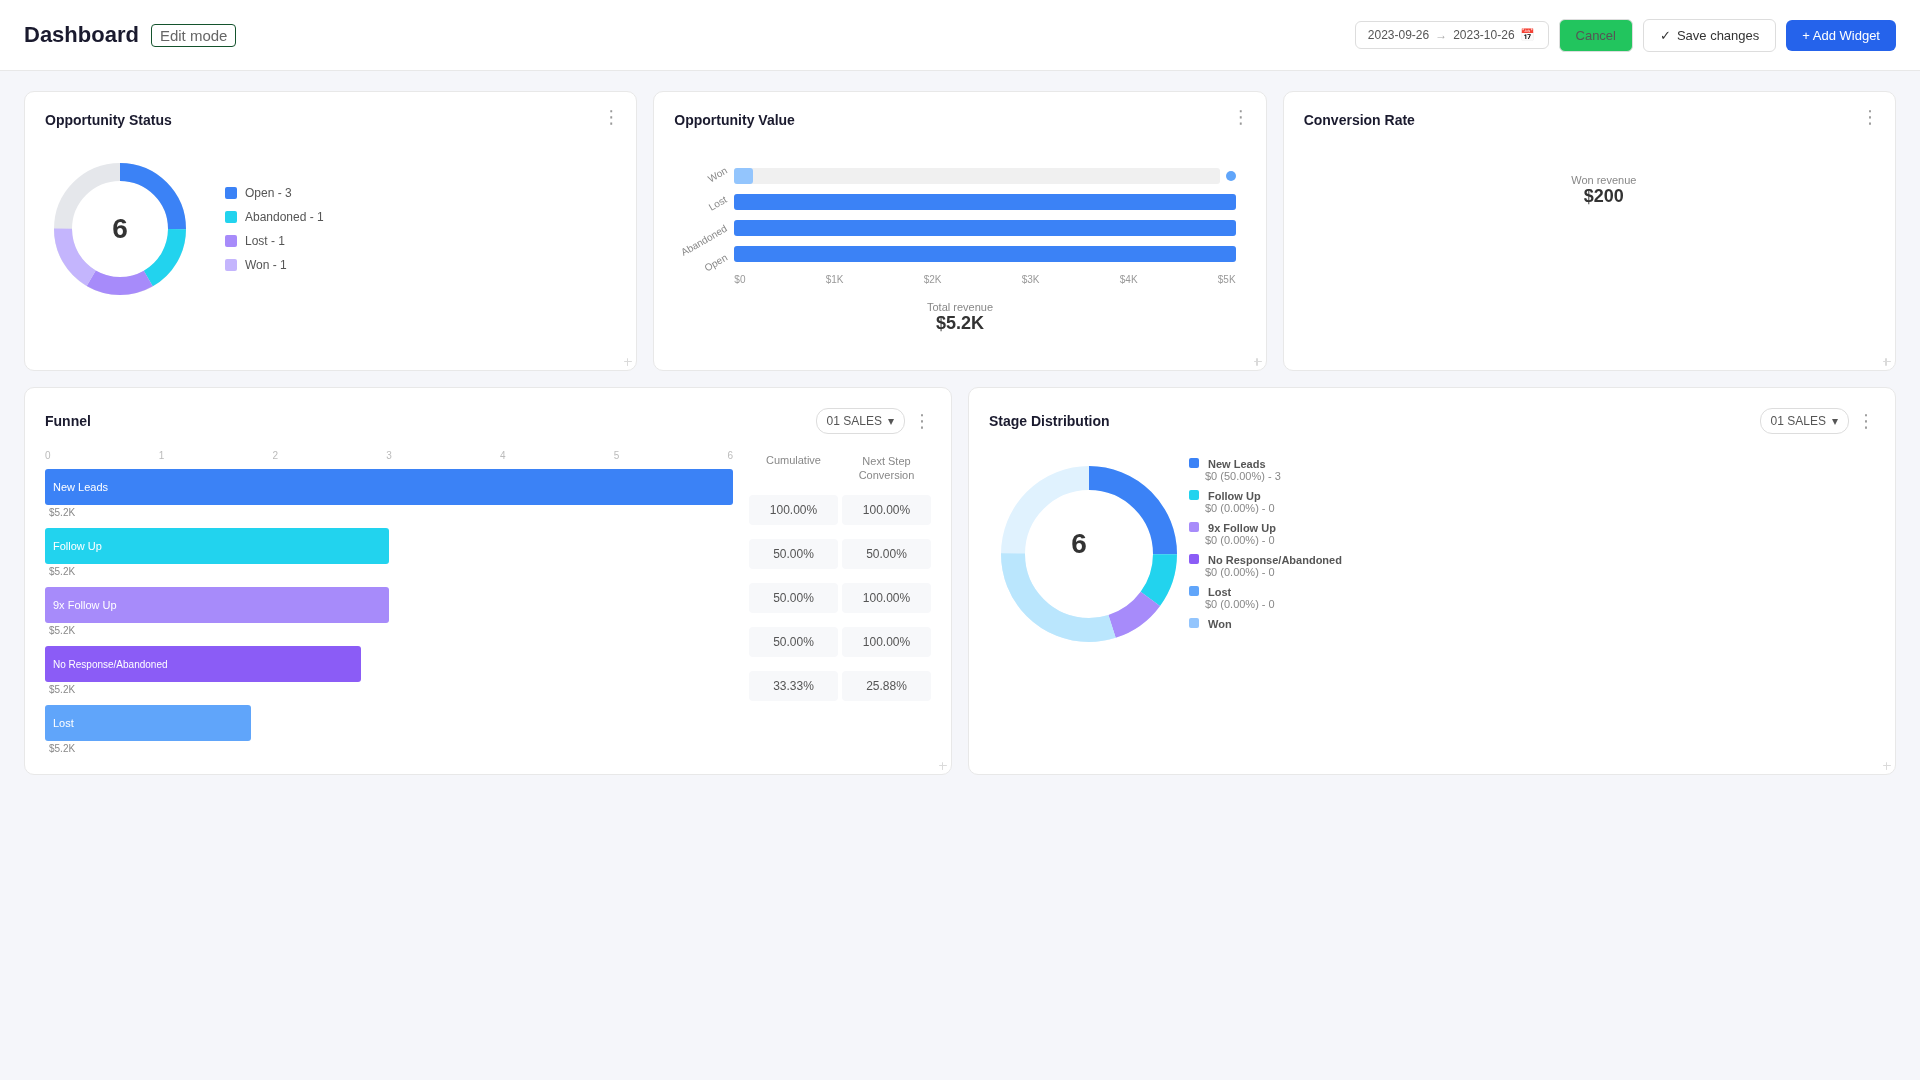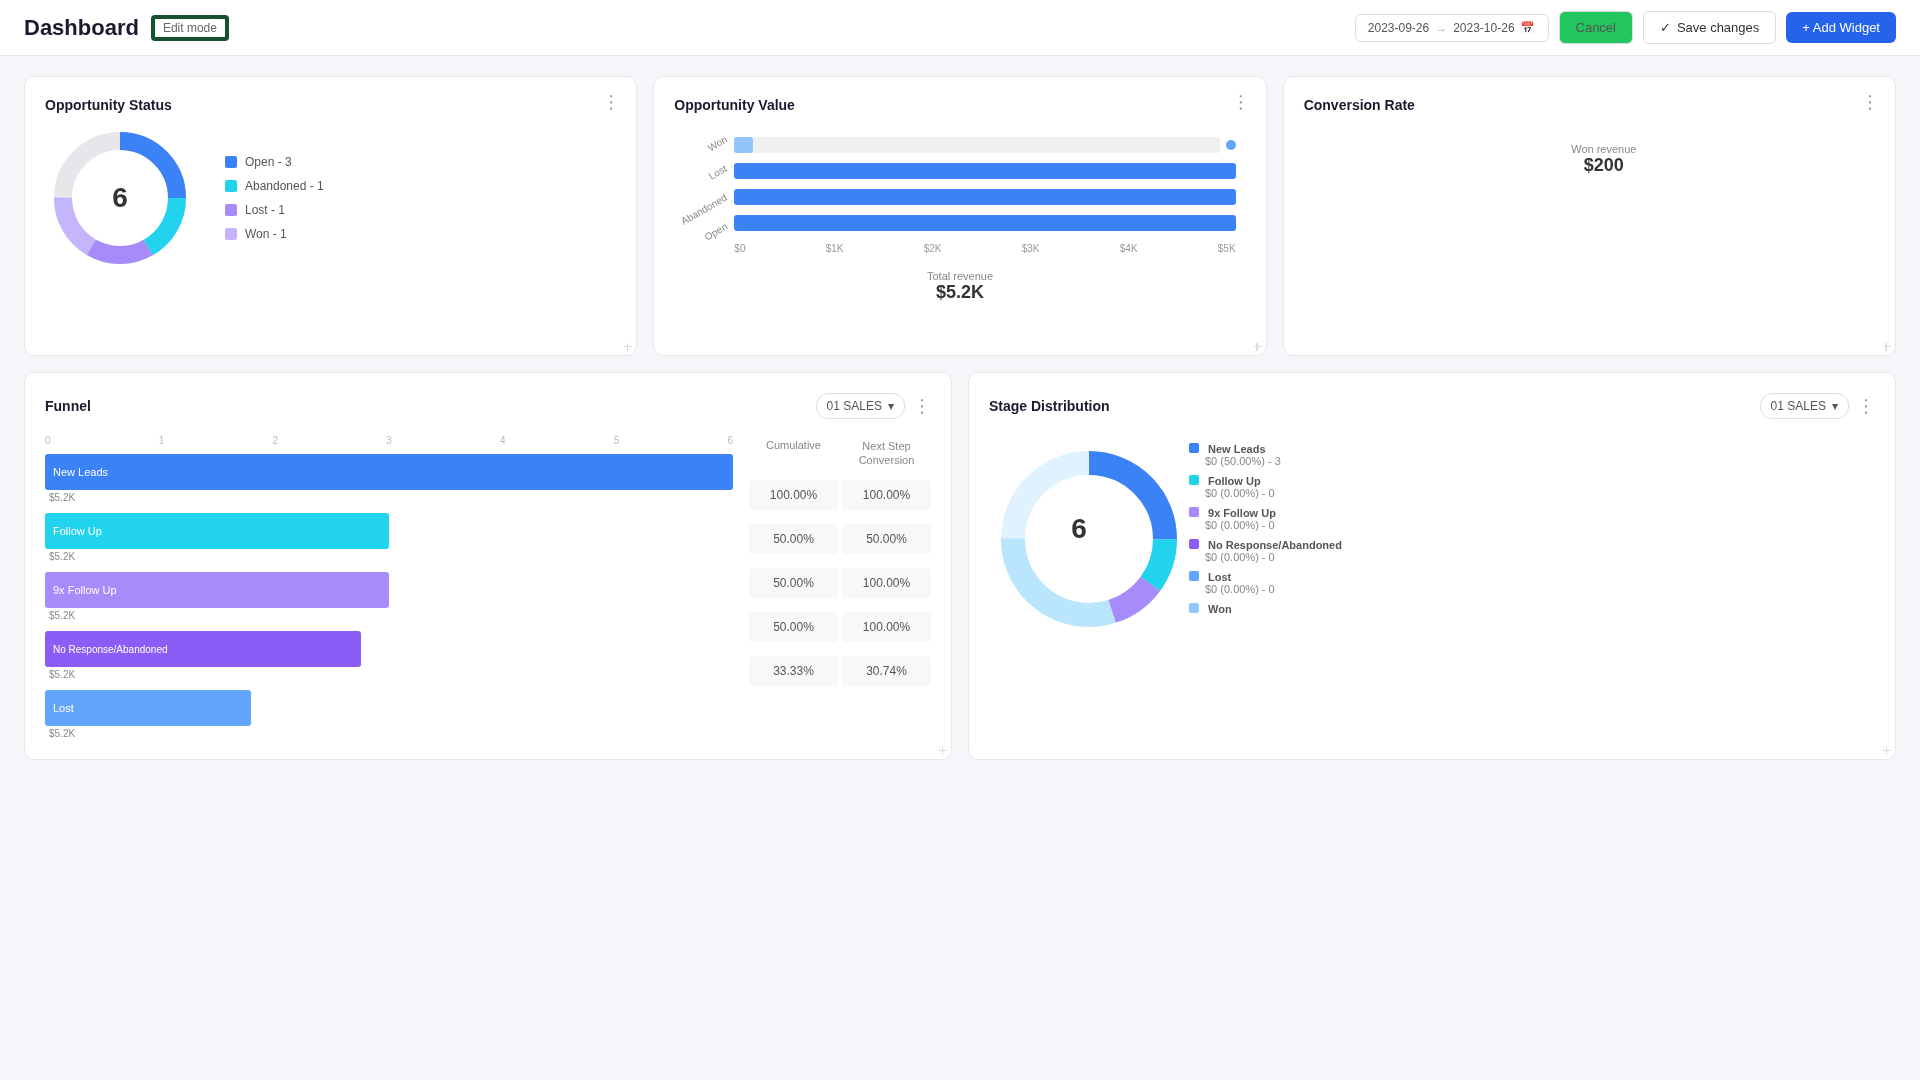--- a/index.html
+++ b/index.html
@@ -1,25 +1,25 @@
 <!DOCTYPE html>
 <html><head>
   <meta charset="utf-8">
   <style>
     * { box-sizing: border-box; margin: 0; padding: 0; }
     body { font-family: -apple-system, BlinkMacSystemFont, 'Segoe UI', sans-serif; background: #f5f6fa; color: #333; font-size: 13px; }
 
     
     .header {
       display: flex; align-items: center; padding: 12px 24px; background: #fff;
-      border-bottom: 1px solid #e8e8e8; height: 56px;
+      border-bottom: 1px solid #e8e8e8; height: 71px;
     }
     .header-title { font-size: 22px; font-weight: 600; color: #1a1a2e; margin-right: 12px; }
     .edit-mode-badge {
-      font-size: 12px; color: #666; border: 4px solid #14532d; border-radius: 4px;
+      font-size: 15px; color: #666; border: 1px solid #14532d; border-radius: 4px;
       padding: 2px 8px; cursor: pointer; text-align: center;
     }
     .header-right { margin-left: auto; display: flex; align-items: center; gap: 10px; }
     .date-range {
       display: flex; align-items: center; gap: 6px; border: 1px solid #ddd;
       border-radius: 6px; padding: 6px 12px; background: #fff; font-size: 12px; color: #555;
     }
     .date-arrow { color: #aaa; }
     .btn-cancel {
       padding: 8px 16px; border: 1px solid #ddd; border-radius: 6px; background: #22c55e;
@@ -43,21 +43,21 @@
     .widgets-row { display: grid; gap: 16px; margin-bottom: 16px; }
     .widgets-row-top { grid-template-columns: 1fr 1fr 1fr; }
     .widgets-row-bottom { grid-template-columns: 1fr 1fr; }
 
     .widget-card {
       background: #fff; border-radius: 10px; border: 1px solid #e8e8e8;
       padding: 20px; position: relative; min-height: 280px;
     }
     .widget-card-bottom { min-height: 380px; }
 
-    .widget-title { font-size: 14px; font-weight: 600; color: #1a1a2e; margin-bottom: 0; }
+    .widget-title { font-size: 14px; font-weight: 600; color: #1a1a2e; margin-bottom: 16px; }
     .widget-menu {
       position: absolute; top: 16px; right: 16px; cursor: pointer;
       color: #999; font-size: 18px; line-height: 1;
     }
 
     
     .status-content { display: flex; align-items: center; gap: 30px; padding: 10px 0; }
     .donut-container { position: relative; width: 150px; height: 150px; flex-shrink: 0; }
     .donut-center-label {
       position: absolute; top: 50%; left: 50%; transform: translate(-50%, -50%);
@@ -351,21 +351,21 @@
             <div style="display:flex;gap:4px;">
               <div style="flex:1;font-size:12px;color:#555;text-align:center;padding:8px 4px;background:#f7f8fa;border-radius:4px;">50.00%</div>
               <div style="flex:1;font-size:12px;color:#555;text-align:center;padding:8px 4px;background:#f7f8fa;border-radius:4px;">100.00%</div>
             </div>
             <div style="display:flex;gap:4px;">
               <div style="flex:1;font-size:12px;color:#555;text-align:center;padding:8px 4px;background:#f7f8fa;border-radius:4px;">50.00%</div>
               <div style="flex:1;font-size:12px;color:#555;text-align:center;padding:8px 4px;background:#f7f8fa;border-radius:4px;">100.00%</div>
             </div>
             <div style="display:flex;gap:4px;">
               <div style="flex:1;font-size:12px;color:#555;text-align:center;padding:8px 4px;background:#f7f8fa;border-radius:4px;">33.33%</div>
-              <div style="flex:1;font-size:12px;color:#555;text-align:center;padding:8px 4px;background:#f7f8fa;border-radius:4px;">30.74%</div>
+              <div style="flex:1;font-size:12px;color:#555;text-align:center;padding:8px 4px;background:#f7f8fa;border-radius:4px;">25.88%</div>
             </div>
           </div>
         </div>
       </div>
       <div class="resize-handle"></div>
     </div>
 
     <div class="widget-card widget-card-bottom">
       <div class="stage-header">
         <div class="widget-title" style="margin-bottom:0">Stage Distribution</div>

